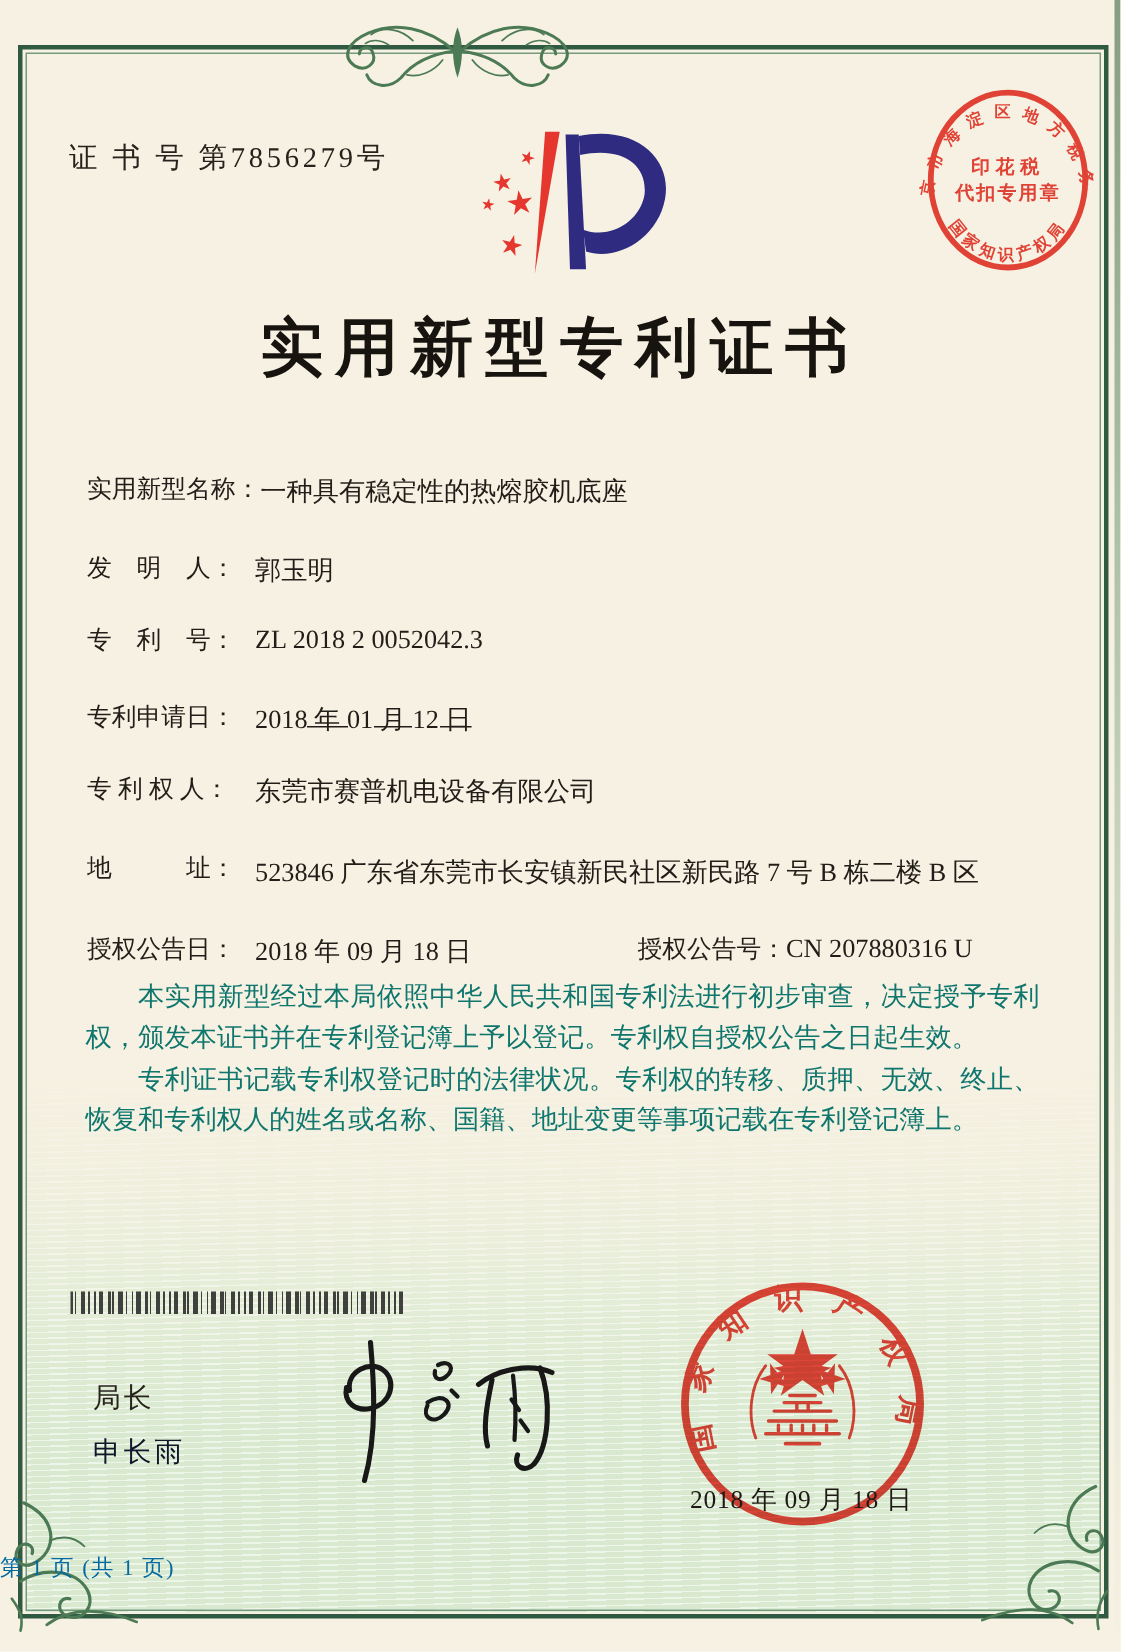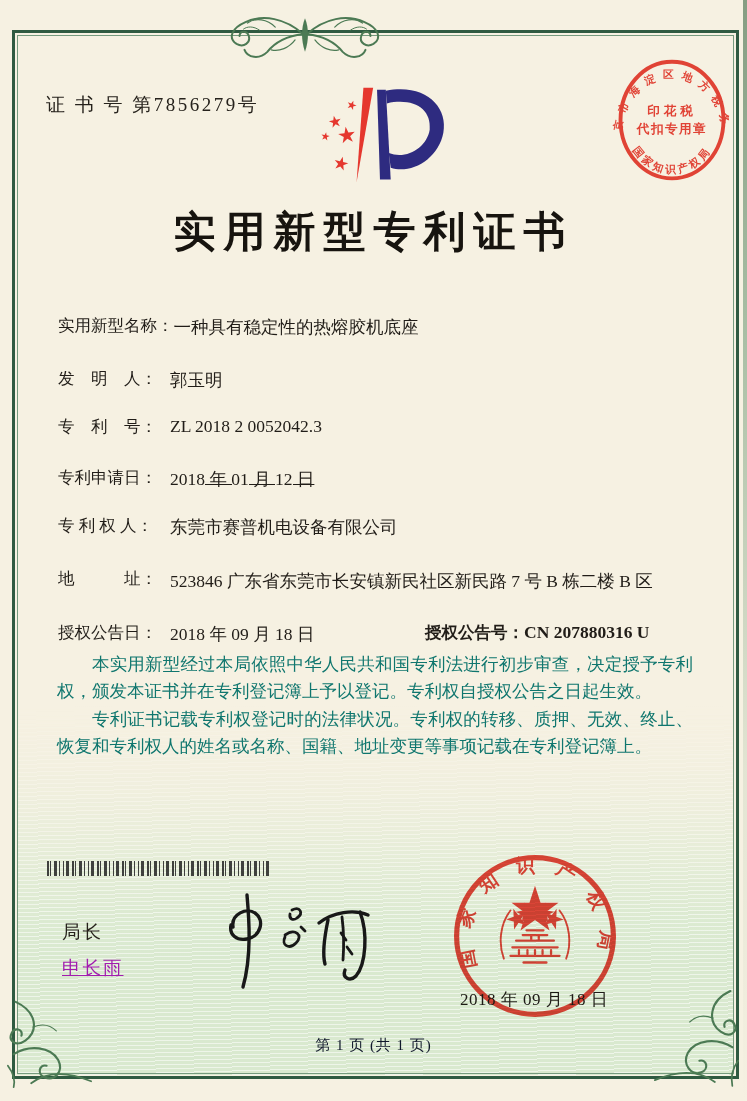--- a/index.html
+++ b/index.html
@@ -35,44 +35,44 @@
 
   .title{left:0;right:0;top:204px;text-align:center;font-size:42px;font-weight:700;
          letter-spacing:8px;color:#17140f;}
 
   .row{position:absolute;left:58px;font-size:17.5px;white-space:nowrap;color:#211d18;}
   .row .lab{display:inline-block;min-width:112px;font-size:16.5px;vertical-align:top;}
   .row .val{font-size:17.5px;vertical-align:top;}
   .row-addr{white-space:normal;}
   .row-addr .val{display:inline-block;width:522px;line-height:26px;}
 
-  .grant-no{position:absolute;left:425px;top:622px;font-size:17.5px;white-space:nowrap;font-weight:bold;}
+  .grant-no{position:absolute;left:425px;top:622px;font-size:17.5px;white-space:nowrap;}
   .grant-no .lab{font-size:16.5px;}
 
   .paras{position:absolute;left:57px;top:651px;width:636px;font-size:17.5px;
          line-height:27px;text-align:justify;color:#0f766e;}
   .paras p{margin:0 0 1px 0;text-indent:2em;}
 
   .barcode{position:absolute;left:47px;top:861px;width:222px;height:15px;
     background-image:repeating-linear-gradient(90deg,
       #222 0 2px, transparent 2px 3px,
       #222 3px 4px, transparent 4px 7px,
       #222 7px 10px, transparent 10px 12px,
       #222 12px 13px, transparent 13px 16px,
       #222 16px 17px, transparent 17px 19px,
       #222 19px 22px, transparent 22px 25px);
     opacity:.85;
   }
 
   .director-title{left:62px;top:919px;font-size:18.5px;letter-spacing:2px;color:#26221c;}
-  .director-name{left:62px;top:955px;font-size:18.5px;letter-spacing:2px;color:#a21caf;text-decoration:underline;}
+  .director-name{left:62px;top:955px;font-size:18.5px;letter-spacing:2px;color:#0f172a;}
 
   .seal-date{left:460px;top:988px;font-size:17px;letter-spacing:.5px;color:#1d1a15;z-index:6;}
 
-  .footer{left:0;right:0;top:1036px;text-align:center;font-size:15px;letter-spacing:1px;color:#0f172a;}
+  .footer{left:0;right:0;top:1036px;text-align:left;font-size:15px;letter-spacing:1px;color:#0369a1;}
 
   .stamp{mix-blend-mode:multiply;opacity:.92;}
   svg text{font-family:"Liberation Serif","DejaVu Serif",serif;}
 </style>
 </head>
 <body>
 
 <div>
 
   <div class="green-wash"></div>

